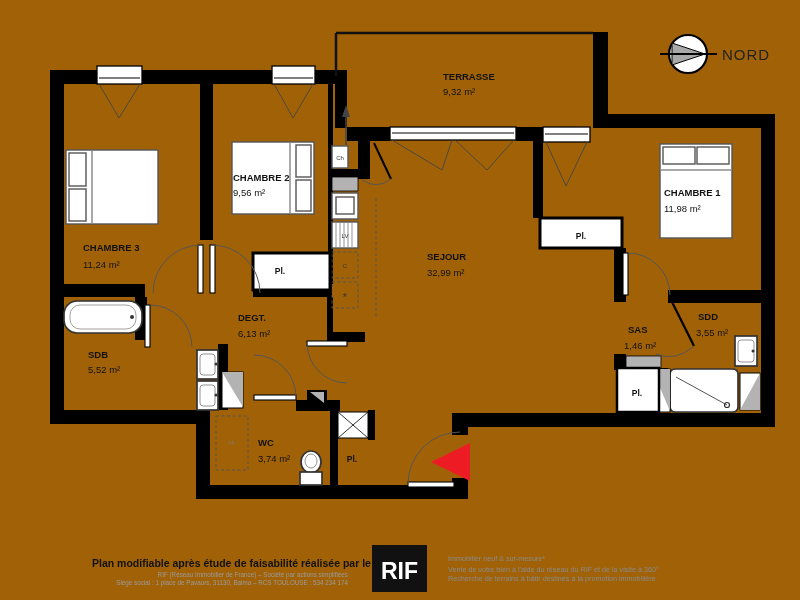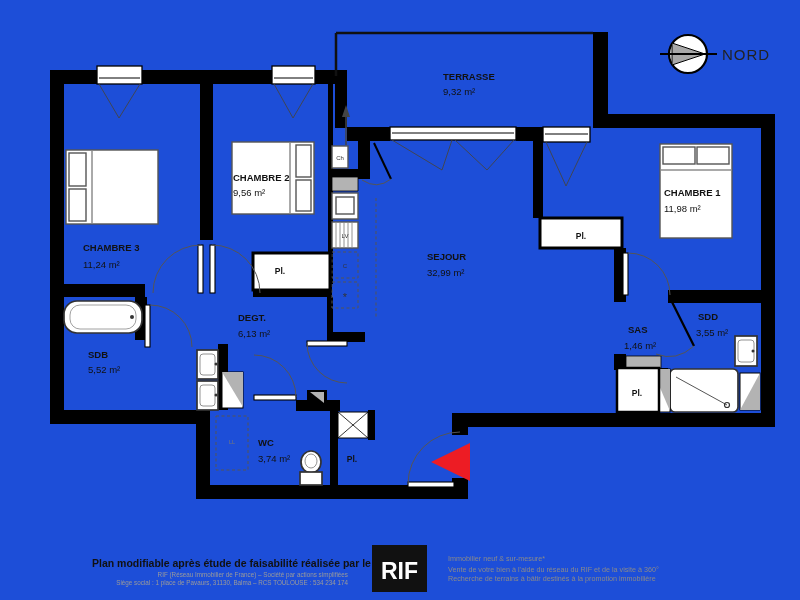--- a/index.html
+++ b/index.html
@@ -1,16 +1,16 @@
 <!DOCTYPE html>
 <html><head>
 <meta charset="utf-8">
 <style>
   html,body{margin:0;padding:0;background:#fff;}
-  .page{width:800px;height:600px;position:relative;background:#1d4ed8;overflow:hidden;}
+  .page{width:800px;height:600px;position:relative;background:#a16207;overflow:hidden;}
   svg{font-family:"Liberation Sans", sans-serif;}
   .room-name{font-size:9.5px;font-weight:bold;fill:#111;}
   .room-area{font-size:9.5px;fill:#111;}
   .pl{font-size:8.5px;font-weight:bold;fill:#111;text-anchor:middle;}
   .tiny{font-size:6px;fill:#333;text-anchor:middle;}
   .wall{fill:#000;}
   .fixture{fill:#fff;stroke:#555;stroke-width:1.4;}
   .sanit{fill:#fff;stroke:#333;stroke-width:1.7;}
   .leaf{fill:#fff;stroke:#000;stroke-width:1.1;}
   .arc{fill:none;stroke:#555;stroke-width:1;}

